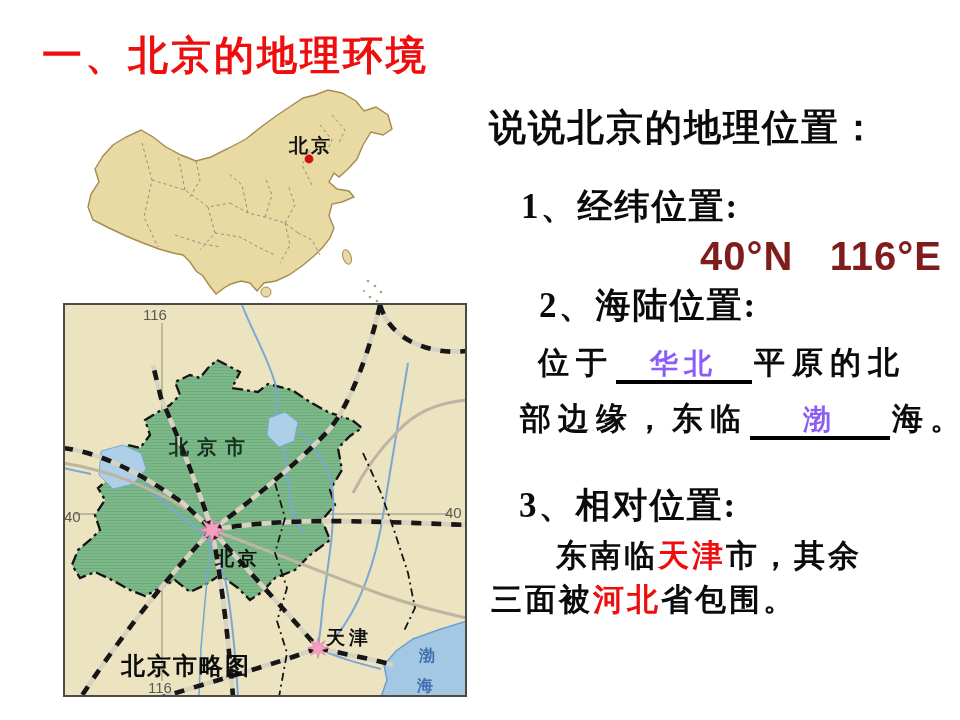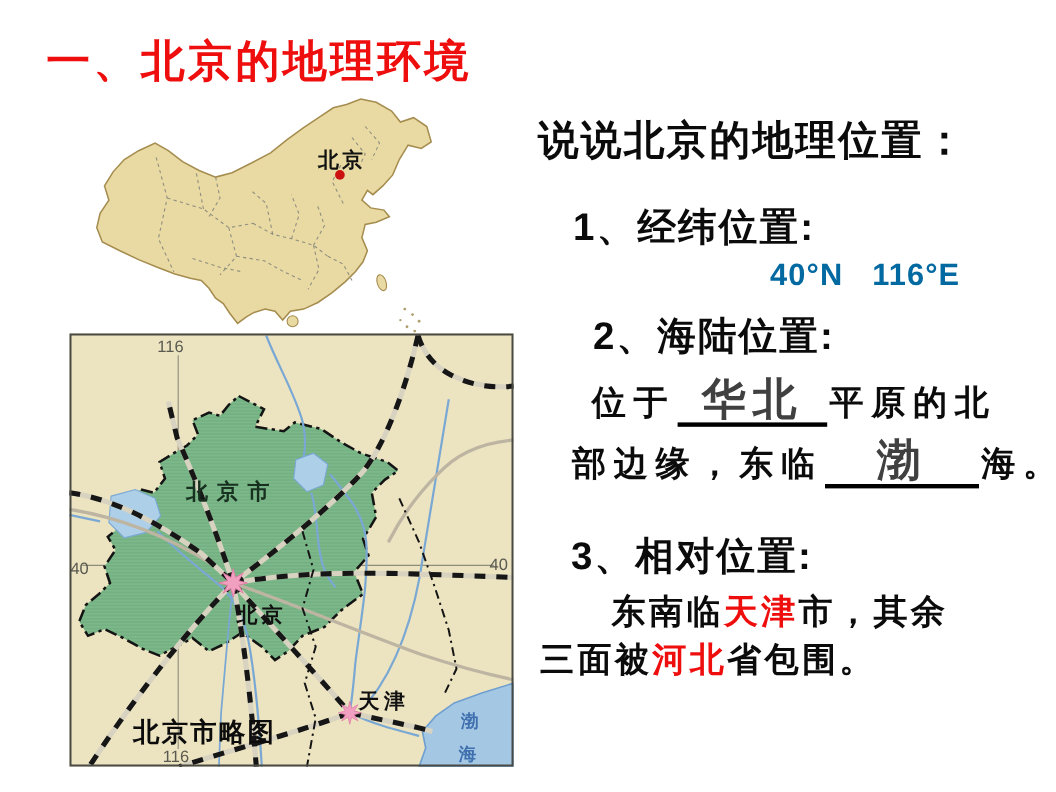--- a/index.html
+++ b/index.html
@@ -15,43 +15,43 @@
     font-size:40px;font-weight:bold;color:#ee0e0e;letter-spacing:3px;
     white-space:nowrap;
   }
   .heading{
     left:489px;top:70px;
     font-size:37px;font-weight:bold;color:#0b0b0b;letter-spacing:2px;
     white-space:nowrap;
     margin-top:33px;
   }
   .sec-label{
-    font-size:35px;font-weight:bold;color:#0b0b0b;letter-spacing:2px;white-space:nowrap;
+    font-size:35px;font-weight:bold;color:#0b0b0b;letter-spacing:2px;white-space:nowrap;font-family:Liberation Serif, serif;
   }
   .s1-label{left:521px;top:183px;}
   .s1-answer{
     left:700px;top:234px;
-    font-size:28px;font-weight:bold;color:#0369a1;letter-spacing:1px;
+    font-size:40px;font-weight:bold;color:#7f1d1d;letter-spacing:1px;
     white-space:pre;
   }
   .s2-label{left:539px;top:282px;}
   .body-line{
     font-size:31px;font-weight:bold;color:#0b0b0b;letter-spacing:7px;white-space:nowrap;
   }
   .s2-line1{left:538px;top:342px;}
   .s2-line2{left:491px;top:398px;margin-left:29px;}
   .blank{
     display:inline-block;border-bottom:4px solid #000;
     text-align:center;vertical-align:baseline;line-height:1.05;
     padding:0 4px;margin:0 2px;
   }
   .blank1{min-width:128px;}
   .blank2{min-width:132px;}
   .blank .red-fill{
-    color:#404040;font-size:40px;font-weight:bold;letter-spacing:6px;
+    color:#8b5cf6;font-size:28px;font-weight:bold;letter-spacing:6px;
   }
   .s3-label{left:519px;top:482px;}
   .s3-line{letter-spacing:3px;}
   .s3-line1{left:556px;top:535px;}
   .s3-line2{left:491px;top:579px;}
   .hl-red{color:#ee0e0e;}
   .china-map{left:80px;top:85px;width:330px;height:220px;}
   .city-map{left:63px;top:303px;width:404px;height:394px;}
   svg text{font-family:"Liberation Sans",sans-serif;}
 </style>

